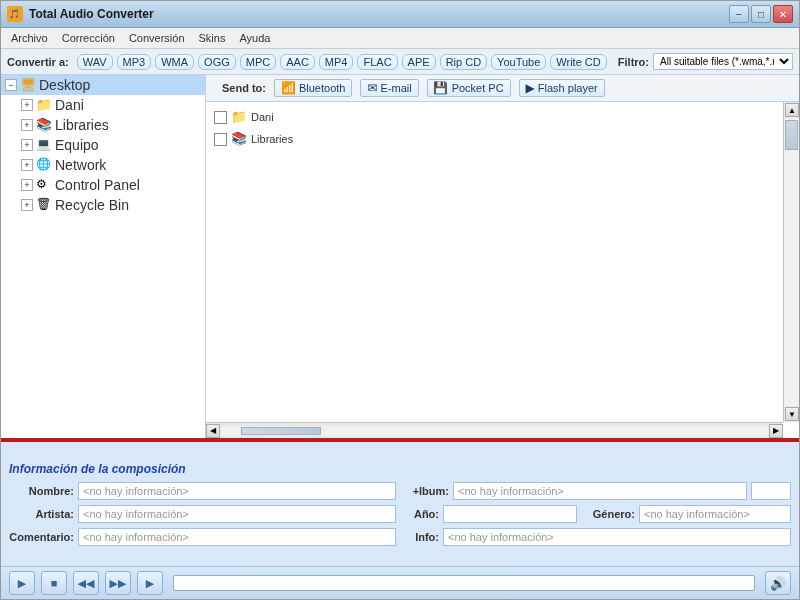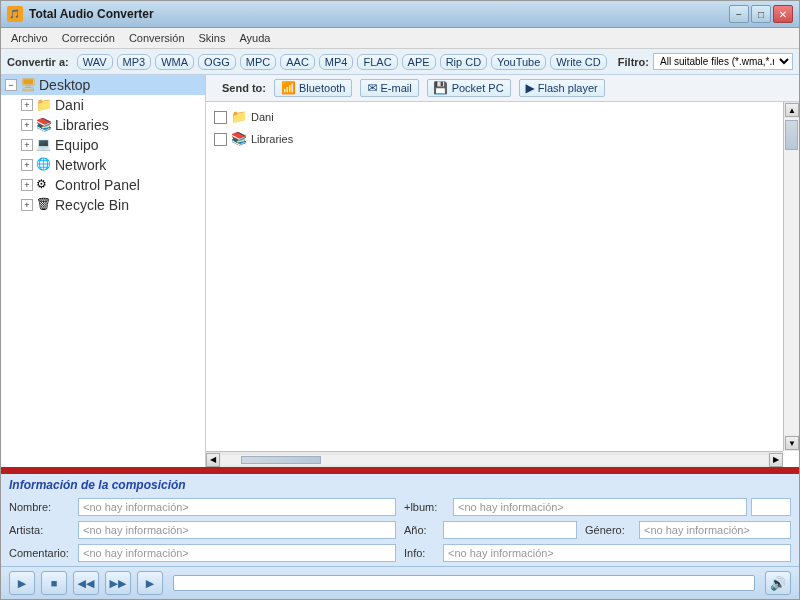--- a/index.html
+++ b/index.html
@@ -43,24 +43,24 @@
     .send-label { font-weight: bold; color: #333; }
     .send-btn { display: flex; align-items: center; gap: 3px; padding: 1px 6px; border: 1px solid #aac0d8; background: linear-gradient(to bottom, #f0f8ff, #dceef8); cursor: pointer; border-radius: 2px; font-size: 11px; color: #1a3a6a; }
     .send-icon { font-size: 12px; }
 
     .file-area { flex: 1; overflow: auto; padding: 4px; position: relative; }
     .file-item { display: flex; align-items: center; gap: 4px; padding: 3px 4px; cursor: pointer; }
     .file-checkbox { width: 13px; height: 13px; border: 1px solid #888; background: white; flex-shrink: 0; cursor: pointer; }
     .file-label { font-size: 11px; color: #333; }
     .filter-message { color: #888; font-style: italic; font-size: 11px; padding: 6px 24px; }
 
-    .bottom-info { background: #d8e8f8; border-top: 7px solid #b91c1c; padding: 4px 8px; }
+    .bottom-info { background: #d8e8f8; border-top: 4px solid #b91c1c; padding: 20px 8px; }
     .info-title { font-style: italic; font-weight: bold; color: #2244aa; font-size: 12px; margin-bottom: 6px; }
     .info-row { display: flex; align-items: center; gap: 4px; }
-    .info-label { font-weight: normal; color: #333; min-width: 65px; text-align: left; }
+    .info-label { font-weight: bold; color: #333; min-width: 65px; text-align: right; }
     .info-field { flex: 1; background: white; border: 1px solid #a0c0e0; padding: 2px 4px; color: #999; font-size: 11px; height: 18px; }
     .info-field-sm { width: 50px; background: white; border: 1px solid #a0c0e0; padding: 2px 4px; color: #999; font-size: 11px; height: 18px; }
 
     .player-bar { background: linear-gradient(to bottom, #d8e8f8, #c0d8f0); border-top: 1px solid #a0c0e0; padding: 4px 8px; display: flex; align-items: center; gap: 6px; }
     .player-btn { width: 26px; height: 24px; border: 1px solid #90b0d0; background: linear-gradient(to bottom, #e8f4ff, #c8dcf0); cursor: pointer; border-radius: 3px; display: flex; align-items: center; justify-content: center; font-size: 11px; color: #336699; }
     .player-progress { flex: 1; height: 16px; background: white; border: 1px solid #90b0d0; border-radius: 2px; position: relative; margin: 0 4px; overflow: hidden; }
     .player-progress-bar { height: 100%; background: #c8d8e8; width: 0%; }
     .volume-btn { width: 26px; height: 24px; border: 1px solid #90b0d0; background: linear-gradient(to bottom, #e8f4ff, #c8dcf0); cursor: pointer; border-radius: 3px; display: flex; align-items: center; justify-content: center; font-size: 13px; color: #336699; }
   </style>
 </head>

